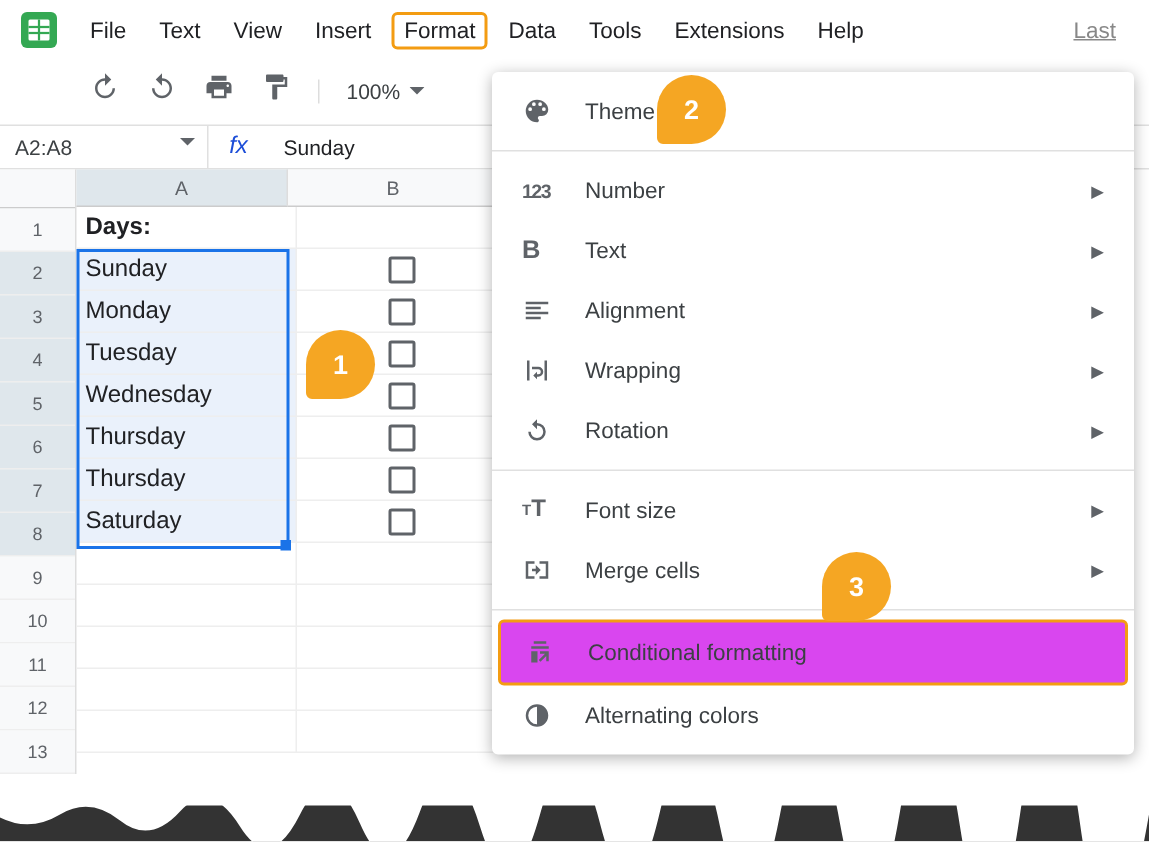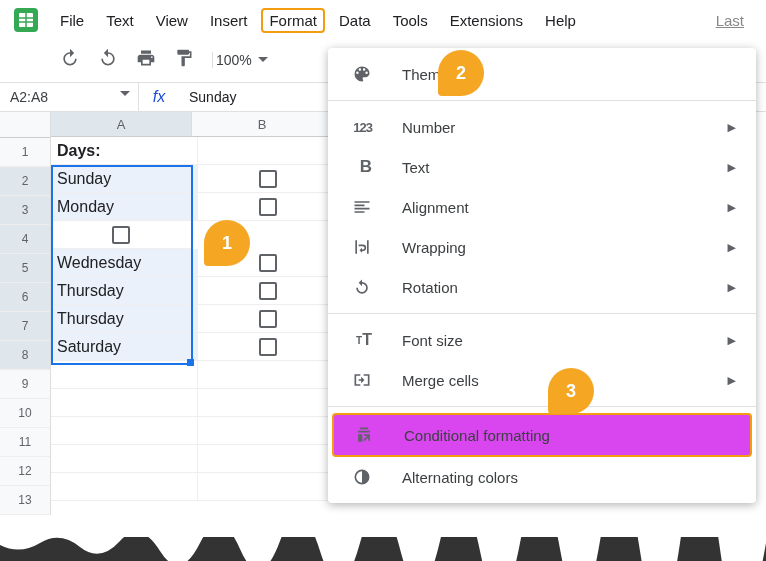--- a/index.html
+++ b/index.html
@@ -3,21 +3,21 @@
 <meta charset="utf-8">
 <style>
 html,body{margin:0;padding:0;font-family:Arial,Helvetica,sans-serif;background:#fff;color:#202124;width:766px;height:561px;overflow:hidden;position:relative}
 .menubar{display:flex;align-items:center;gap:22px;padding:8px 14px 10px 14px;font-size:15px}
 .logo{width:24px;height:24px;background:#34a853;border-radius:4px;position:relative;display:flex;align-items:center;justify-content:center}
 .logo svg{width:16px;height:16px}
 .menubar .item{cursor:pointer}
 .menubar .item.highlight{border:2px solid #f39c12;border-radius:4px;padding:2px 6px;margin:-4px -8px}
 .menubar .last{color:#888;text-decoration:underline;margin-left:auto;margin-right:8px}
 .toolbar{display:flex;align-items:center;gap:18px;padding:6px 18px 10px 60px}
-.toolbar .zoom{display:flex;align-items:center;gap:6px;font-size:14px;color:#3c4043;border-left:1px solid #ddd;padding-left:3px}
+.toolbar .zoom{display:flex;align-items:center;gap:6px;font-size:14px;color:#3c4043;border-left:1px solid #ddd;padding-left:18px}
 .toolbar svg{fill:#5f6368}
 .namebox-row{display:flex;align-items:center;border-top:1px solid #e0e0e0;border-bottom:1px solid #e0e0e0;height:28px}
 .namebox{width:120px;padding-left:10px;font-size:14px;display:flex;justify-content:space-between;padding-right:8px;color:#3c4043}
 .fx{width:40px;text-align:center;font-style:italic;color:#1d4ed8;border-left:1px solid #e0e0e0;height:100%;line-height:28px}
 .formula{padding-left:10px;font-size:14px;flex:1}
 .sheet{display:flex}
 .rowhdrs{width:50px;border-right:1px solid #ddd}
 .rowhdrs .corner{height:25px;border-bottom:1px solid #ccc;background:#f8f9fa}
 .rowhdrs .rh{height:28px;line-height:28px;text-align:center;font-size:12px;color:#5f6368;border-bottom:1px solid #eee;background:#f8f9fa}
 .rowhdrs .rh.sel{background:#dfe7ec}
@@ -30,21 +30,21 @@
 .cell.bold{font-weight:bold}
 .cell.sel{background:#eaf1fb}
 .sel-outline{position:absolute;border:2px solid #1a73e8;pointer-events:none;z-index:5}
 .handle{position:absolute;width:7px;height:7px;background:#1a73e8;z-index:6}
 .checkbox{display:inline-block;width:14px;height:14px;border:2px solid #5f6368;border-radius:2px;margin:0 auto}
 .cell.center{text-align:center;padding-left:0;line-height:normal;display:flex;align-items:center;justify-content:center}
 .dropdown{position:absolute;top:48px;left:328px;width:428px;background:#fff;box-shadow:0 2px 10px rgba(0,0,0,.3);border-radius:4px;z-index:20;padding:6px 0}
 .dd-item{display:flex;align-items:center;height:40px;padding:0 20px;font-size:15px;color:#3c4043;cursor:pointer;position:relative}
 .dd-item.hover{background:#d946ef}
 .dd-item.highlight{border:2px solid #f39c12;border-radius:4px;margin:0 4px;padding:0 16px}
-.dd-icon{width:24px;height:24px;margin-right:30px;display:flex;align-items:center;justify-content:flex-end;color:#5f6368}
+.dd-icon{width:24px;height:24px;margin-right:18px;display:flex;align-items:center;justify-content:flex-start;color:#5f6368}
 .dd-icon svg{width:20px;height:20px;fill:#5f6368}
 .dd-arrow{margin-left:auto;font-size:11px;color:#5f6368}
 .dd-sep{height:1px;background:#e0e0e0;margin:6px 0}
 .callout{position:absolute;background:#f5a623;color:#fff;font-size:18px;font-weight:bold;display:flex;align-items:center;justify-content:center;z-index:30}
 .callout.drop{width:46px;height:46px;border-radius:50% 50% 50% 0}
 .callout.drop.leftpoint{border-radius:50% 50% 50% 4px}
 .callout span{transform:none}
 .torn{position:absolute;bottom:0;left:0;right:0;height:24px;background:#fff;z-index:40}
 .torn svg{width:100%;height:24px;display:block}
 </style>
@@ -142,20 +142,21 @@
             <span class="checkbox"></span>
           </div>
         </div>
         <div class="row">
           <div class="cell sel">Monday</div>
           <div class="cell center">
             <span class="checkbox"></span>
           </div>
         </div>
         <div class="row">
+          <div class="cell sel">Tuesday</div>
           <div class="cell center">
             <span class="checkbox"></span>
           </div>
         </div>
         <div class="row">
           <div class="cell sel">Wednesday</div>
           <div class="cell center">
             <span class="checkbox"></span>
           </div>
         </div>

